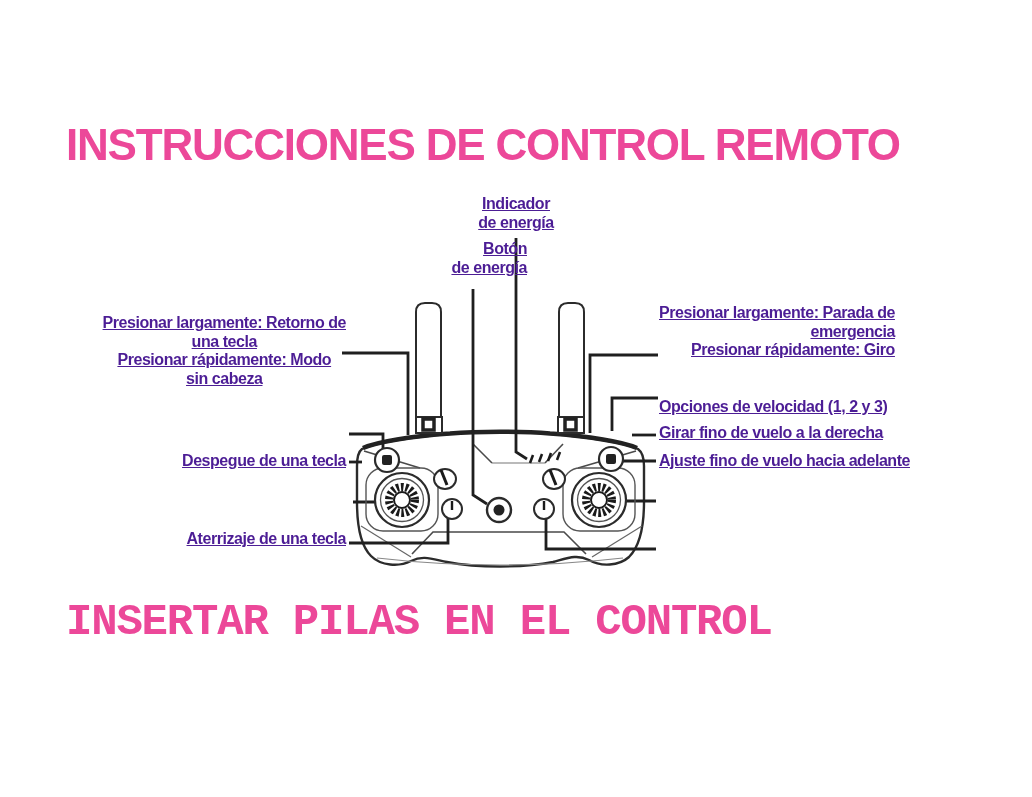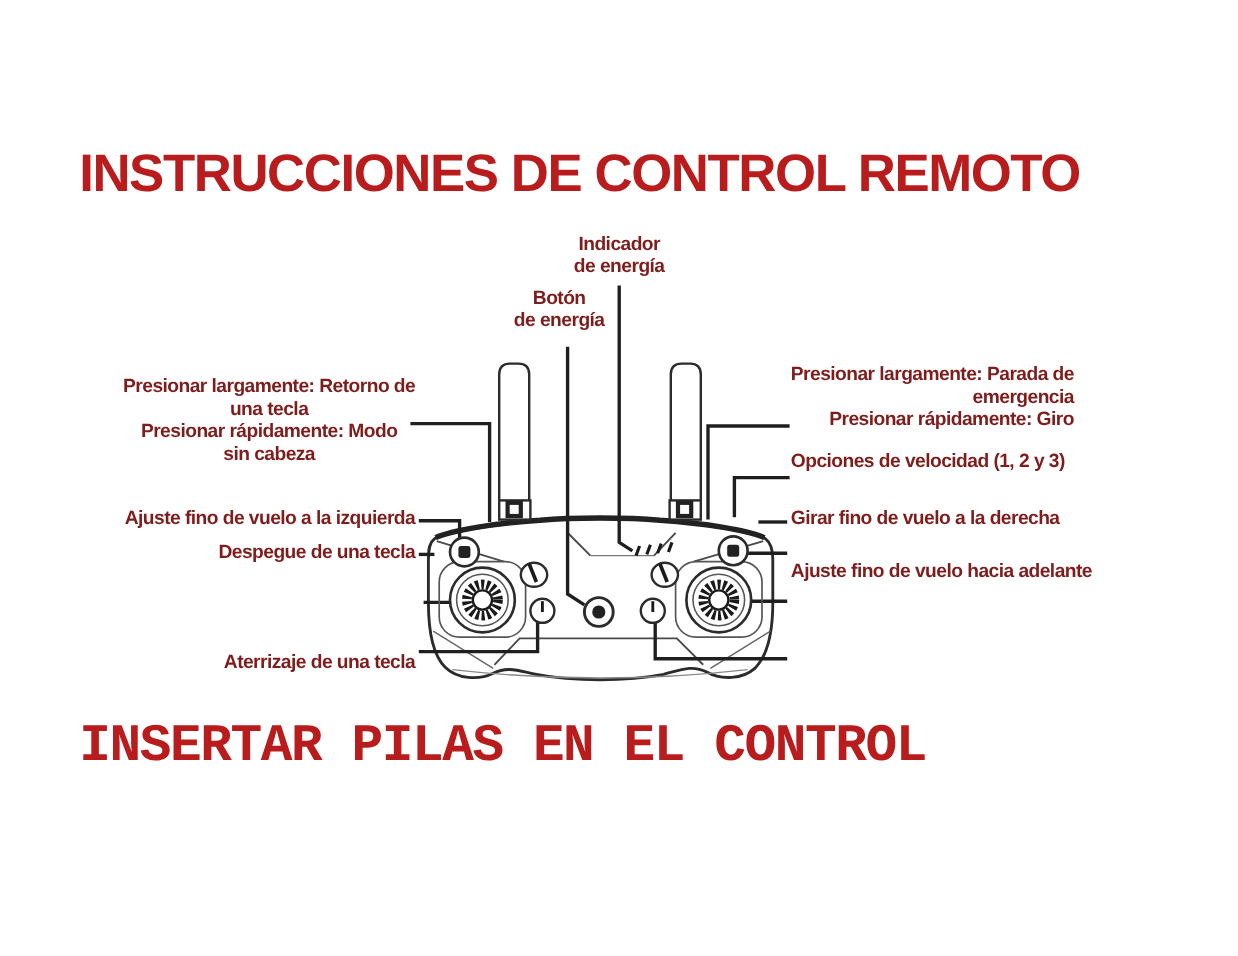--- a/index.html
+++ b/index.html
@@ -9,47 +9,48 @@
     width:1032px;height:797px;
     background:#ffffff;
     overflow:hidden;
     font-family:"Liberation Sans", sans-serif;
   }
   .diagram-svg{position:absolute;left:0;top:0;}
   .heading{
     position:absolute;
     font:700 44px/1 "Liberation Sans", sans-serif;
     letter-spacing:-1.2px;
-    color:#b91c1c;
+    color:#ec4899;
     white-space:nowrap;
     text-align:center;
   }
   .h1{left:66px;top:123px;}
   .h2{left:66px;top:600px;font-family:Liberation Mono, monospace;}
   .lbl{
     position:absolute;
     font:700 16px/18.5px "Liberation Sans", sans-serif;
     letter-spacing:-0.45px;
-    color:#7f1d1d;
+    color:#4c1d95;
     white-space:pre-line;
+    text-decoration:underline;
   }
   .lbl-left{right:686px;text-align:right;}
   .lbl-right{left:659px;text-align:right;}
   .lbl-top{text-align:center;width:122px;}
   .t-indicator{left:455px;top:195px;}
-  .t-power{left:405px;top:240px;}
+  .t-power{left:405px;top:240px;text-align:right;}
   .l-0{top:314px;text-align:center;}
   .l-1{top:424px;}
   .l-2{top:452px;}
   .l-3{top:478px;}
-  .l-4{top:544px;margin-left:37px;}
+  .l-4{top:530px;margin-left:37px;}
   .r-0{top:304px;}
-  .r-1{top:376px;}
+  .r-1{top:398px;}
   .r-2{top:424px;}
-  .r-3{top:452px;margin-top:16px;}
+  .r-3{top:452px;}
   .r-4{top:477px;}
   .r-5{top:540px;}
 </style>
 </head>
 <body>
 
 <div class="canvas">
 
   <svg class="diagram-svg" width="1032" height="797" viewBox="0 0 1032 797">
 
@@ -162,21 +163,20 @@
 
   <div class="lbl lbl-top t-indicator">Indicador
 de energía</div>
   <div class="lbl lbl-top t-power">Botón
 de energía</div>
 
   <div class="lbl lbl-left l-0">Presionar largamente: Retorno de
 una tecla
 Presionar rápidamente: Modo
 sin cabeza</div>
-  <div class="lbl lbl-left l-1">Ajuste fino de vuelo a la izquierda</div>
   <div class="lbl lbl-left l-2">Despegue de una tecla</div>
   <div class="lbl lbl-left l-4">Aterrizaje de una tecla</div>
 
   <div class="lbl lbl-right r-0">Presionar largamente: Parada de
 emergencia
 Presionar rápidamente: Giro</div>
   <div class="lbl lbl-right r-1">Opciones de velocidad (1, 2 y 3)</div>
   <div class="lbl lbl-right r-2">Girar fino de vuelo a la derecha</div>
   <div class="lbl lbl-right r-3">Ajuste fino de vuelo hacia adelante</div>
 

